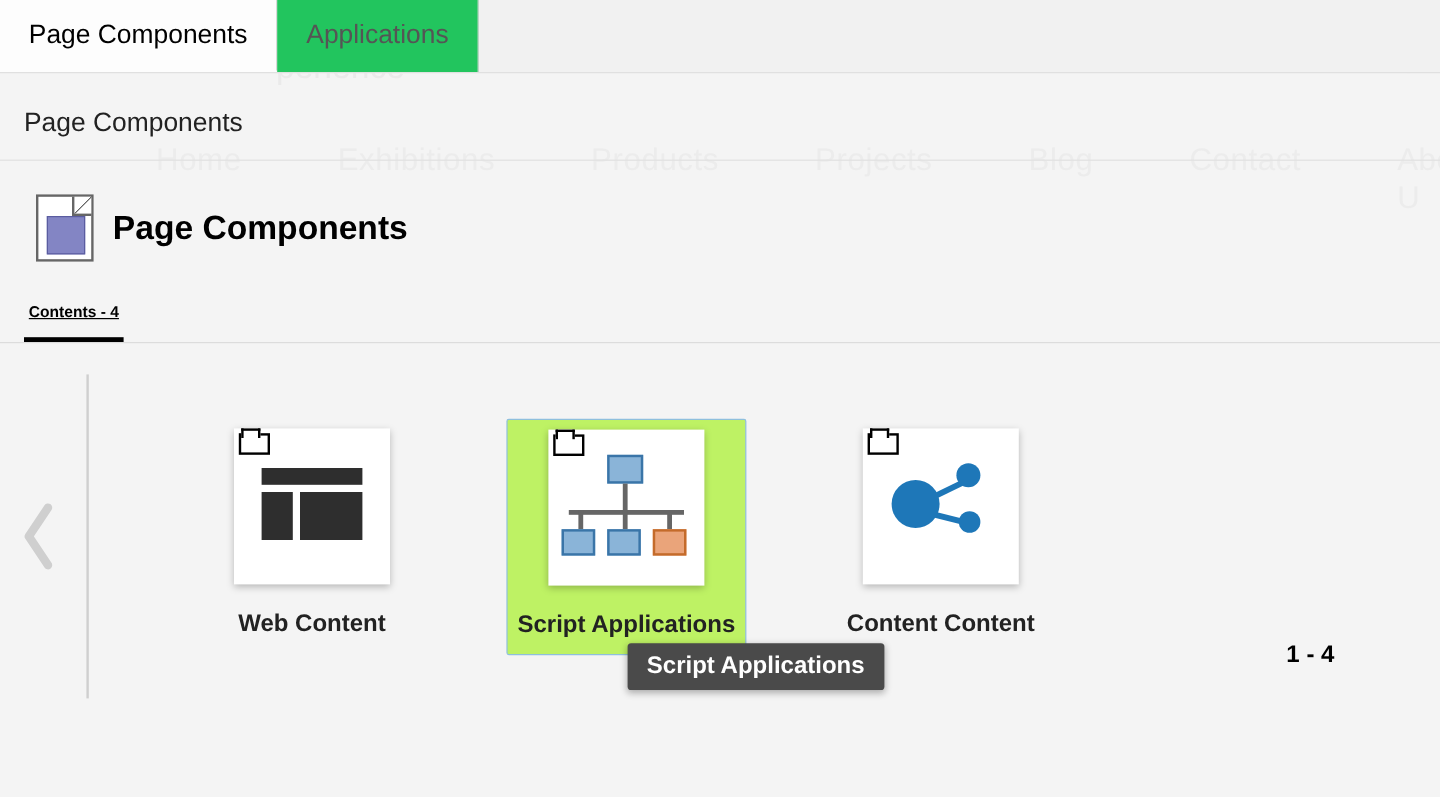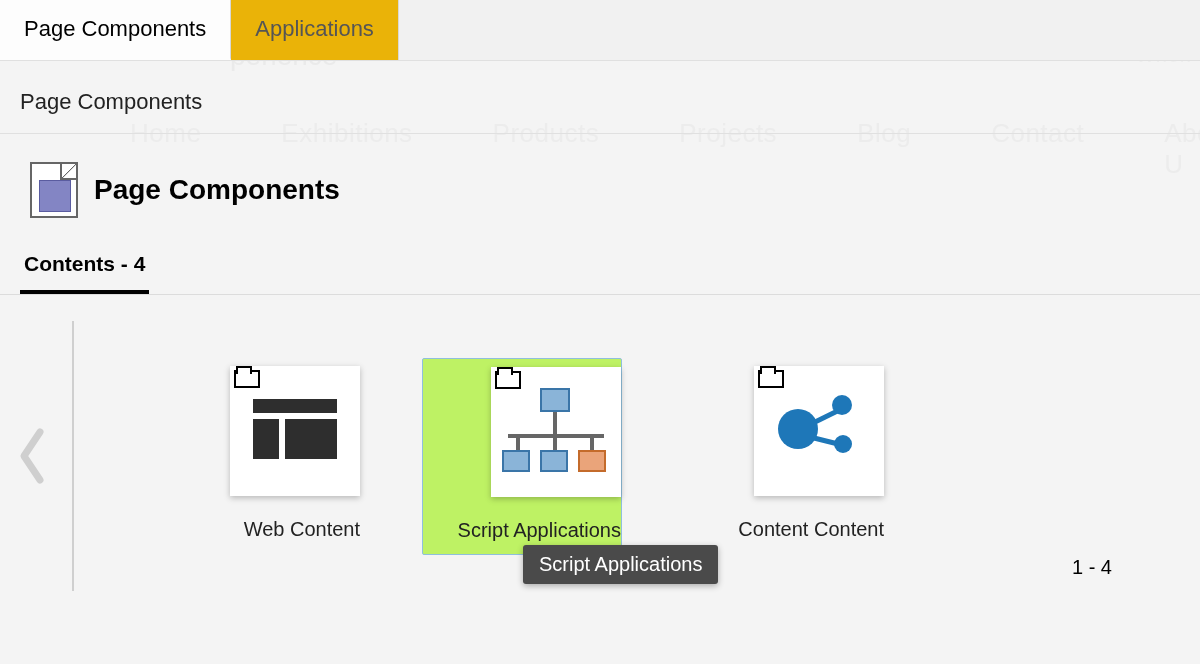--- a/index.html
+++ b/index.html
@@ -64,21 +64,21 @@
       cursor: pointer;
     }
     .tab.active {
       background: #fdfdfd;
       color: #000;
       font-weight: 500;
       border-bottom: 2px solid #fdfdfd;
     }
     .tab.inactive {
       color: #555;
-      background: #eab308;
+      background: #22c55e;
     }
 
     
     .breadcrumb-row {
       padding: 28px 20px 18px;
       font-size: 22px;
       color: #222;
       border-bottom: 1px solid #e0e0e0;
     }
 
@@ -118,25 +118,26 @@
       font-weight: 700;
     }
 
     
     .subtab-row {
       display: flex;
       border-bottom: 1px solid #dcdcdc;
       padding-left: 20px;
     }
     .subtab {
-      font-size: 21px;
+      font-size: 13px;
       font-weight: 600;
       padding: 10px 4px 14px;
       border-bottom: 4px solid #000;
       cursor: pointer;
+      text-decoration: underline;
     }
 
     
     .contents-strip {
       display: flex;
       align-items: center;
       padding: 26px 0 0 10px;
       position: relative;
     }
     .prev-chevron {
@@ -155,25 +156,26 @@
     }
 
     .cards {
       display: flex;
       gap: 62px;
     }
     .card {
       width: 200px;
       display: flex;
       flex-direction: column;
-      align-items: flex-end;
+      align-items: center;
       cursor: pointer;
       position: relative;
       padding-top: 8px;
       padding-bottom: 12px;
+      font-weight: bold;
     }
     .card.selected {
       background: #bef264;
       border: 1px solid #8fbfdd;
       border-radius: 2px;
     }
     .tile {
       width: 130px; height: 130px;
       background: #fff;
       box-shadow: 0 2px 6px rgba(0,0,0,0.25);
@@ -274,23 +276,23 @@
       padding: 8px 16px;
       border-radius: 3px;
       box-shadow: 0 2px 6px rgba(0,0,0,0.3);
       z-index: 5;
       white-space: nowrap;
     }
 
     .page-counter {
       position: absolute;
       right: 88px;
-      bottom: 12px;
+      bottom: 24px;
       font-size: 20px;
-      font-weight: 400;
+      font-weight: 700;
     }
 
   </style>
 </head>
 <body>
 
 <div class="ghost-header">perience</div>
 <div class="ghost-when">When</div>
 <div class="ghost-nav">
   <span>Home</span>

